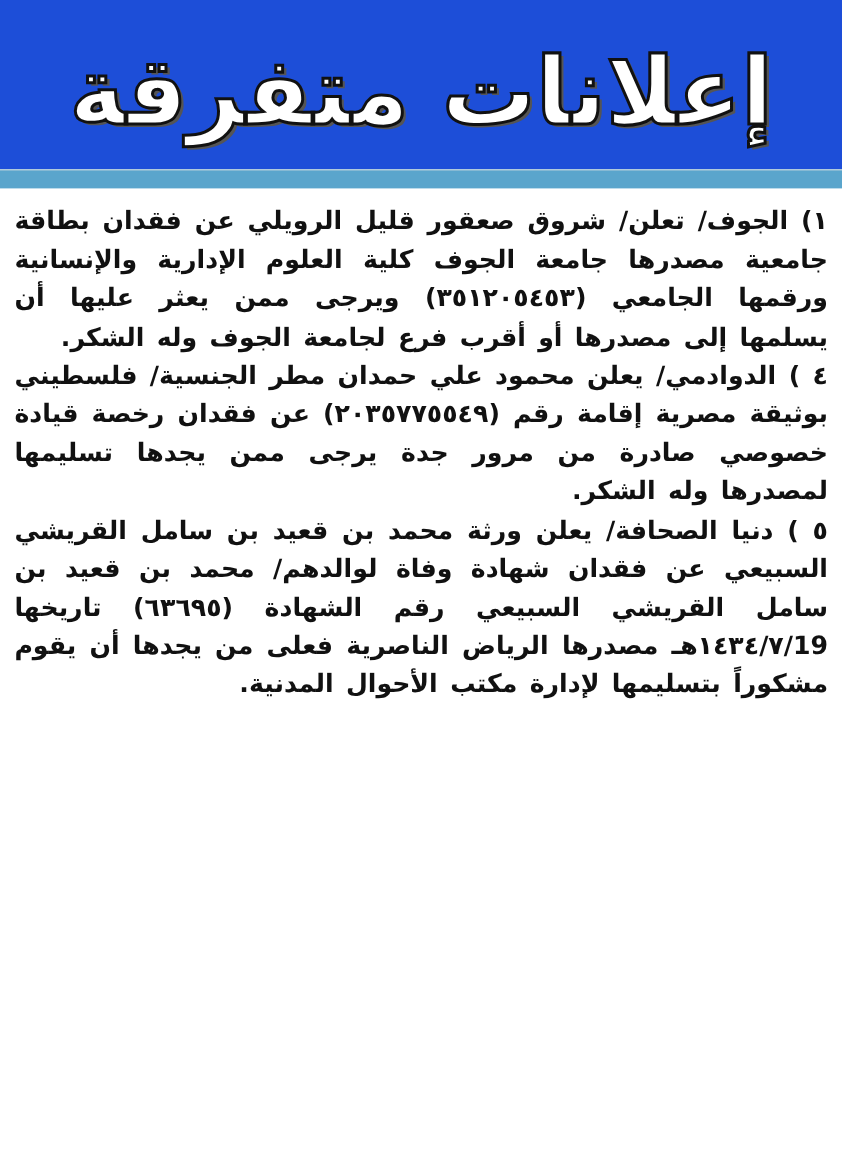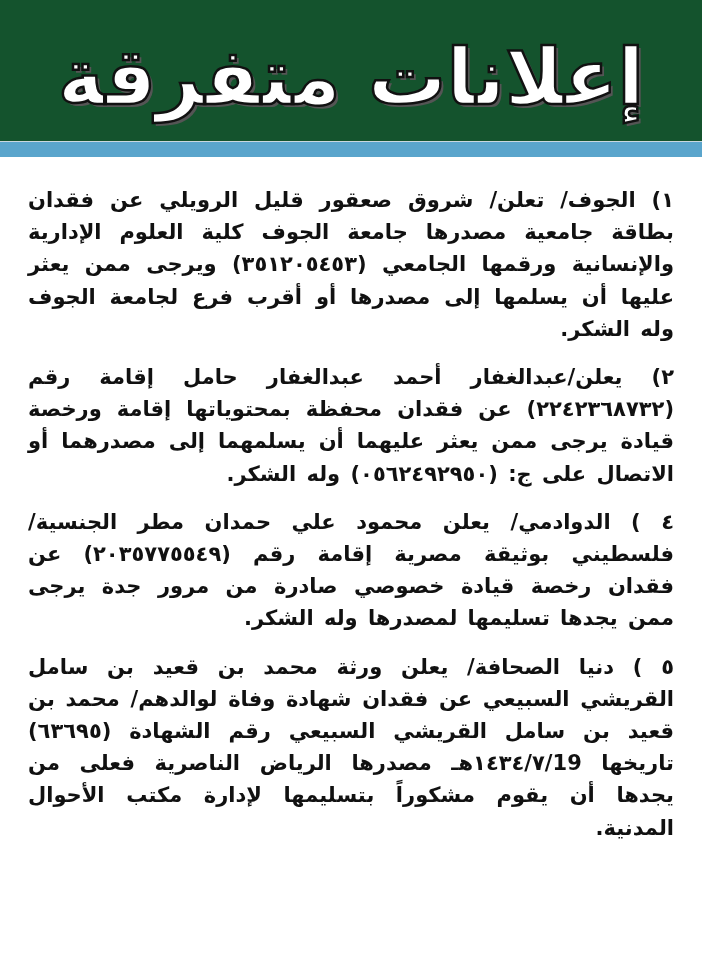--- a/index.html
+++ b/index.html
@@ -12,21 +12,21 @@
     height: 971px;
     overflow: hidden;
     position: relative;
     font-family: "DejaVu Sans", sans-serif;
   }
   .header {
     position: absolute;
     left: 0; top: 0;
     width: 702px;
     height: 143px;
-    background: #14532d;
+    background: #1d4ed8;
   }
   .header-title {
     position: absolute;
     left: 40px;
     top: 22px;
     width: 622px;
     height: 110px;
     text-align: center;
     direction: rtl;
     font-family: "DejaVu Sans", sans-serif;
@@ -56,21 +56,21 @@
     direction: rtl;
     text-align: justify;
     text-align-last: right;
     font-family: "DejaVu Sans", sans-serif;
     font-weight: bold;
     font-size: 21px;
     line-height: 32.2px;
     color: #111111;
   }
   .ad {
-    margin: 16px;
+    margin: 0;
     padding: 0;
     word-spacing: 3px;
   }
   .ad-num, .ad-text {
     display: inline;
   }
 </style>
 </head>
 <body>
 
@@ -78,24 +78,20 @@
   <div class="header-title">إعلانات متفرقة</div>
 </div>
 <div class="band"></div>
 
 <div class="content">
   <p class="ad">
     <span class="ad-num">١)</span>
     <span class="ad-text">الجوف/ تعلن/ شروق صعقور قليل الرويلي عن فقدان بطاقة جامعية مصدرها جامعة الجوف كلية العلوم الإدارية والإنسانية ورقمها الجامعي (٣٥١٢٠٥٤٥٣) ويرجى ممن يعثر عليها أن يسلمها إلى مصدرها أو أقرب فرع لجامعة الجوف وله الشكر.</span>
   </p>
   <p class="ad">
-    <span class="ad-num">٢)</span>
-    <span class="ad-text">يعلن/عبدالغفار أحمد عبدالغفار حامل إقامة رقم (٢٢٤٢٣٦٨٧٣٢) عن فقدان محفظة بمحتوياتها إقامة ورخصة قيادة يرجى ممن يعثر عليهما أن يسلمهما إلى مصدرهما أو الاتصال على ج: (٠٥٦٢٤٩٢٩٥٠) وله الشكر.</span>
-  </p>
-  <p class="ad">
     <span class="ad-num">٤ )</span>
     <span class="ad-text">الدوادمي/ يعلن محمود علي حمدان مطر الجنسية/ فلسطيني بوثيقة مصرية إقامة رقم (٢٠٣٥٧٧٥٥٤٩) عن فقدان رخصة قيادة خصوصي صادرة من مرور جدة يرجى ممن يجدها تسليمها لمصدرها وله الشكر.</span>
   </p>
   <p class="ad">
     <span class="ad-num">٥ )</span>
     <span class="ad-text">دنيا الصحافة/ يعلن ورثة محمد بن قعيد بن سامل القريشي السبيعي عن فقدان شهادة وفاة لوالدهم/ محمد بن قعيد بن سامل القريشي السبيعي رقم الشهادة (٦٣٦٩٥) تاريخها ١٤٣٤/٧/19هـ مصدرها الرياض الناصرية فعلى من يجدها أن يقوم مشكوراً بتسليمها لإدارة مكتب الأحوال المدنية.</span>
   </p>
 </div>
 
 </body></html>

